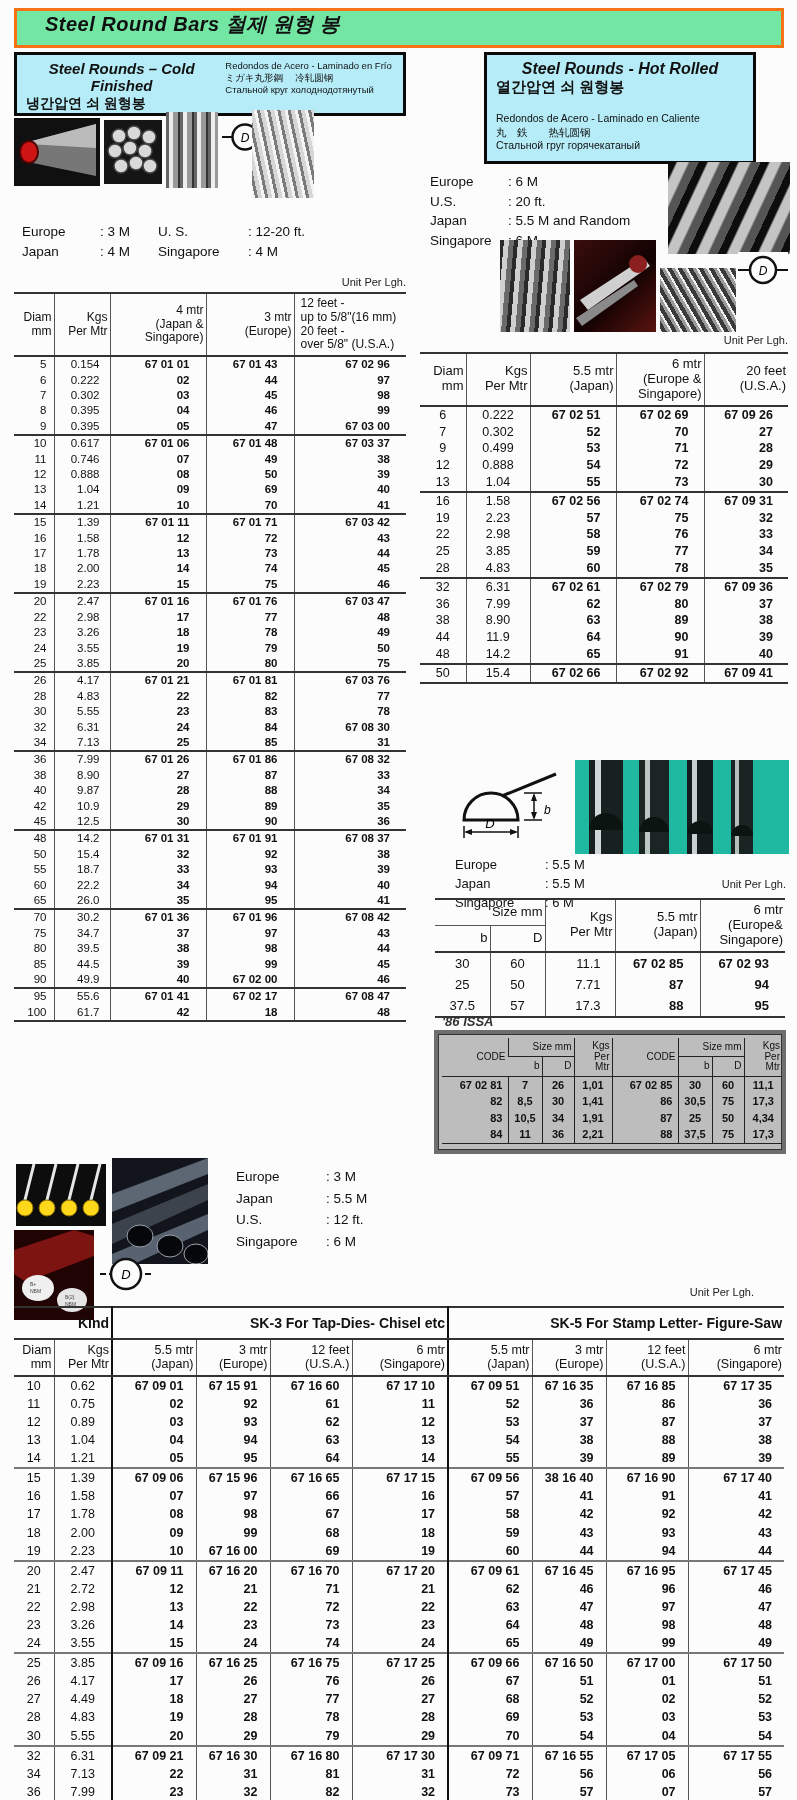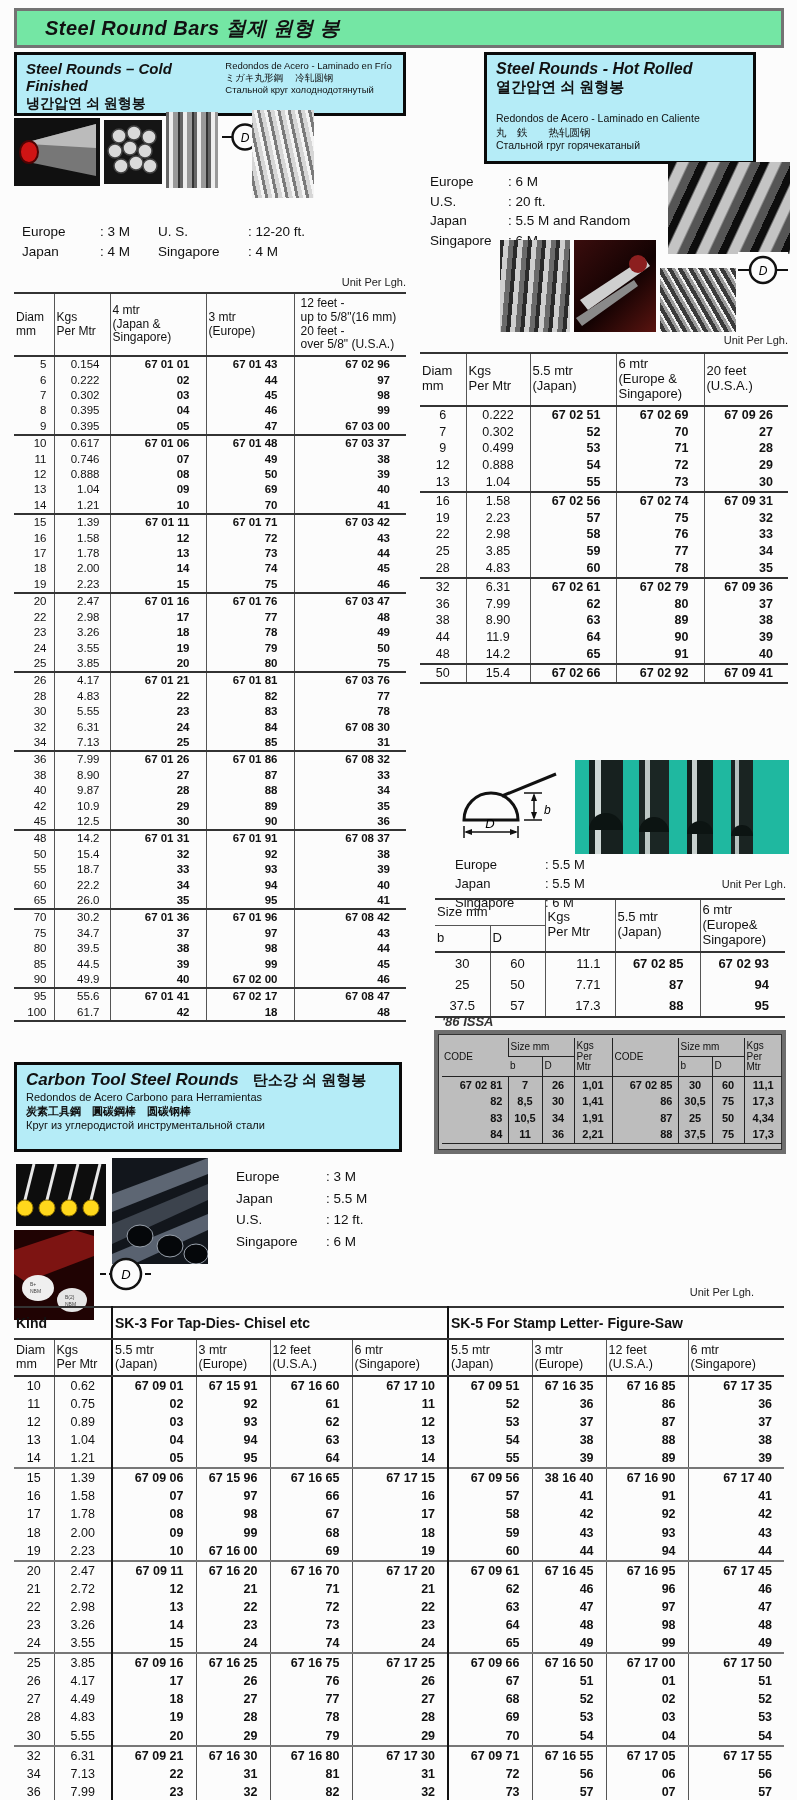--- a/index.html
+++ b/index.html
@@ -2,26 +2,26 @@
 <html style="--banner_bg: #74e6a4; --box_bg: #b5ecf7; --issa_bg: #bdbdbd;"><head>
 <meta charset="utf-8">
 <style>
   html,body{margin:0;padding:0;background:#e8e8e8;}
   #page{position:relative;width:797px;height:1800px;background:#fcfcfc;margin:0 auto;
         font-family:"Liberation Sans", sans-serif;color:#111;overflow:hidden;}
   .abs{position:absolute;}
 
   
   #banner{left:14px;top:8px;width:764px;height:34px;background:var(--banner_bg,#74e6a4);
-          border:3px solid #737373;display:flex;align-items:center;}
+          border:3px solid #f97316;display:flex;}
   #banner .t{font-size:20px;font-weight:bold;font-style:italic;padding-left:28px;letter-spacing:.5px;}
 
   
   .cyanbox{background:var(--box_bg,#b5ecf7);border:3px solid #0a0a0a;box-sizing:border-box;padding:5px 9px;}
-  .bt-en{font-style:italic;font-weight:bold;font-size:15px;line-height:1.15;}
+  .bt-en{font-style:italic;font-weight:bold;font-size:15px;line-height:1.15;text-align:center;}
   .bt-ko{font-weight:bold;font-size:14px;line-height:1.2;}
   .bt-sub{font-size:9.5px;line-height:1.25;}
   #cold-box{left:14px;top:52px;width:392px;height:64px;display:flex;gap:8px;}
   #cold-box .left{width:52%;}
   #hot-box{left:484px;top:52px;width:272px;height:112px;}
   #half-box{left:420px;top:654px;width:368px;height:98px;}
   #carbon-box{left:14px;top:1062px;width:388px;height:90px;}
   #carbon-box .row1{display:flex;align-items:baseline;gap:14px;}
   #carbon-box .bt-en{font-size:17px;}
   #carbon-box .bt-ko{font-size:15px;}
@@ -34,21 +34,21 @@
   .len-value{white-space:nowrap;}
 
   .unit{font-size:11px;color:#222;}
 
   
   .photo{position:absolute;background:#1a1a1a;}
   .dia-icon{position:absolute;}
 
   
   table{border-collapse:collapse;table-layout:fixed;width:100%;}
-  th{font-weight:normal;text-align:left;vertical-align:middle;white-space:pre-line;line-height:1.15;padding:3px 2px;}
+  th{font-weight:normal;text-align:right;vertical-align:middle;white-space:pre-line;line-height:1.15;padding:3px 2px;}
   td{overflow:hidden;white-space:nowrap;}
   tr.grp td{border-top:2px solid #333;}
 
   
   #tbl-cold{left:14px;top:292px;width:392px;}
   #tbl-cold table{border-top:2px solid #333;border-bottom:2px solid #333;}
   #tbl-cold th{font-size:12px;border-left:1px solid #555;border-bottom:2px solid #333;}
   #tbl-cold th:first-child{border-left:none;}
   #tbl-cold th.th-left{text-align:left;padding-left:6px;}
   #tbl-cold td{font-size:11.5px;height:13.4px;line-height:13.4px;border-left:1px solid #555;text-align:right;}
@@ -872,29 +872,20 @@
             <td>2,21</td>
             <td>88</td>
             <td>37,5</td>
             <td>75</td>
             <td>17,3</td>
           </tr>
         </tbody>
     </table>
   </div>
 
-  <div class="abs cyanbox" id="carbon-box">
-    <div class="row1">
-      <span class="bt-en">Carbon Tool Steel Rounds</span>
-      <span class="bt-ko">탄소강 쇠 원형봉</span>
-    </div>
-    <div class="bt-sub sub11">Redondos de Acero Carbono para  Herramientas</div>
-    <div class="bt-sub sub11" style="font-weight:bold;">炭素工具鋼　圓碳鋼棒　圆碳钢棒</div>
-    <div class="bt-sub sub11">Круг из углеродистой инструментальной стали</div>
-  </div>
 
   <div class="photo" style="left:16px;top:1164px;width:90px;height:62px;">
     <svg width="90" height="62">
         <rect width="90" height="62" fill="#0d0d0d"></rect>
       <g stroke="#e8e8e8" stroke-width="3">
           <line x1="18" y1="0" x2="8" y2="40"></line>
           <line x1="40" y1="0" x2="30" y2="40"></line>
           <line x1="62" y1="0" x2="52" y2="40"></line>
           <line x1="84" y1="0" x2="74" y2="40"></line>
         </g>

